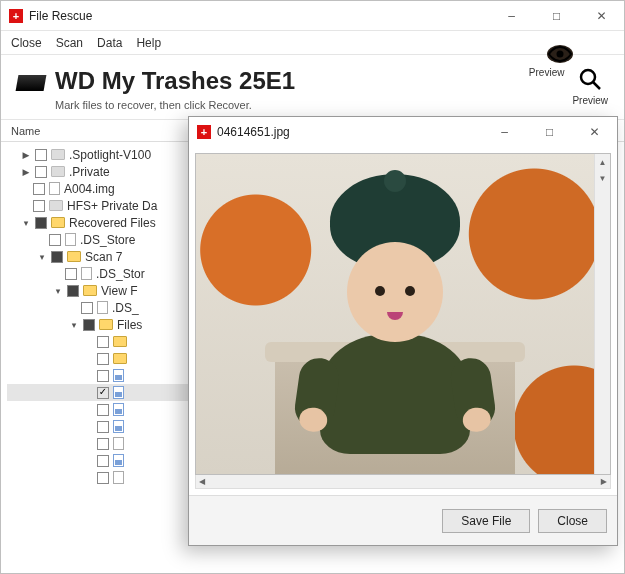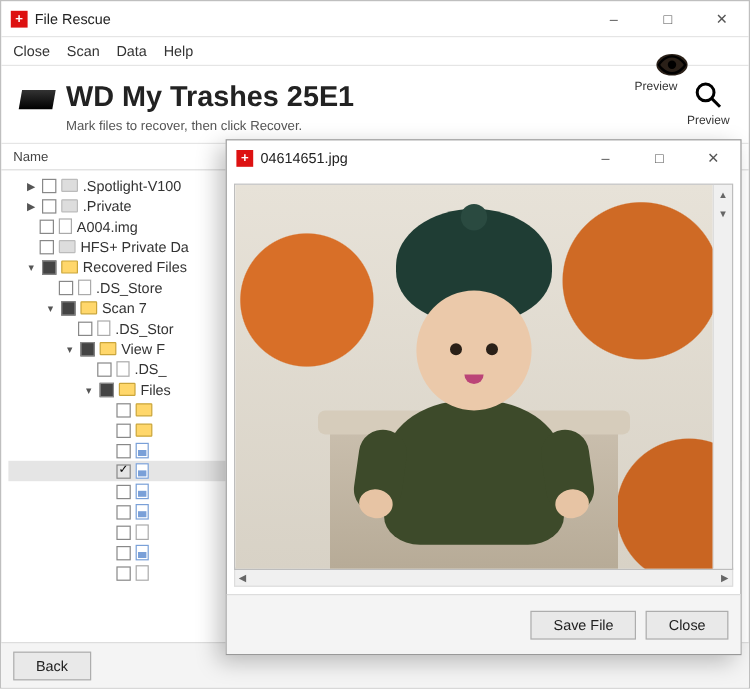--- a/index.html
+++ b/index.html
@@ -253,23 +253,20 @@
       <div class="row">
           <span class="ind" style="width:86px"></span>
           <span class="cb"></span>
           <span class="fi"></span>
         </div>
     </div>
   </div>
 
   <div class="watermark">wsxdn.com</div>
 
-  <div class="footer">
-    <div class="btn">Back</div>
-  </div>
 </div>
 
 <div class="popup">
   <div class="ptitle">
     <div class="logo">+</div>
     <span>04614651.jpg</span>
     <div class="spacer"></div>
     <div class="winbtn">–</div>
     <div class="winbtn">□</div>
     <div class="winbtn">✕</div>

